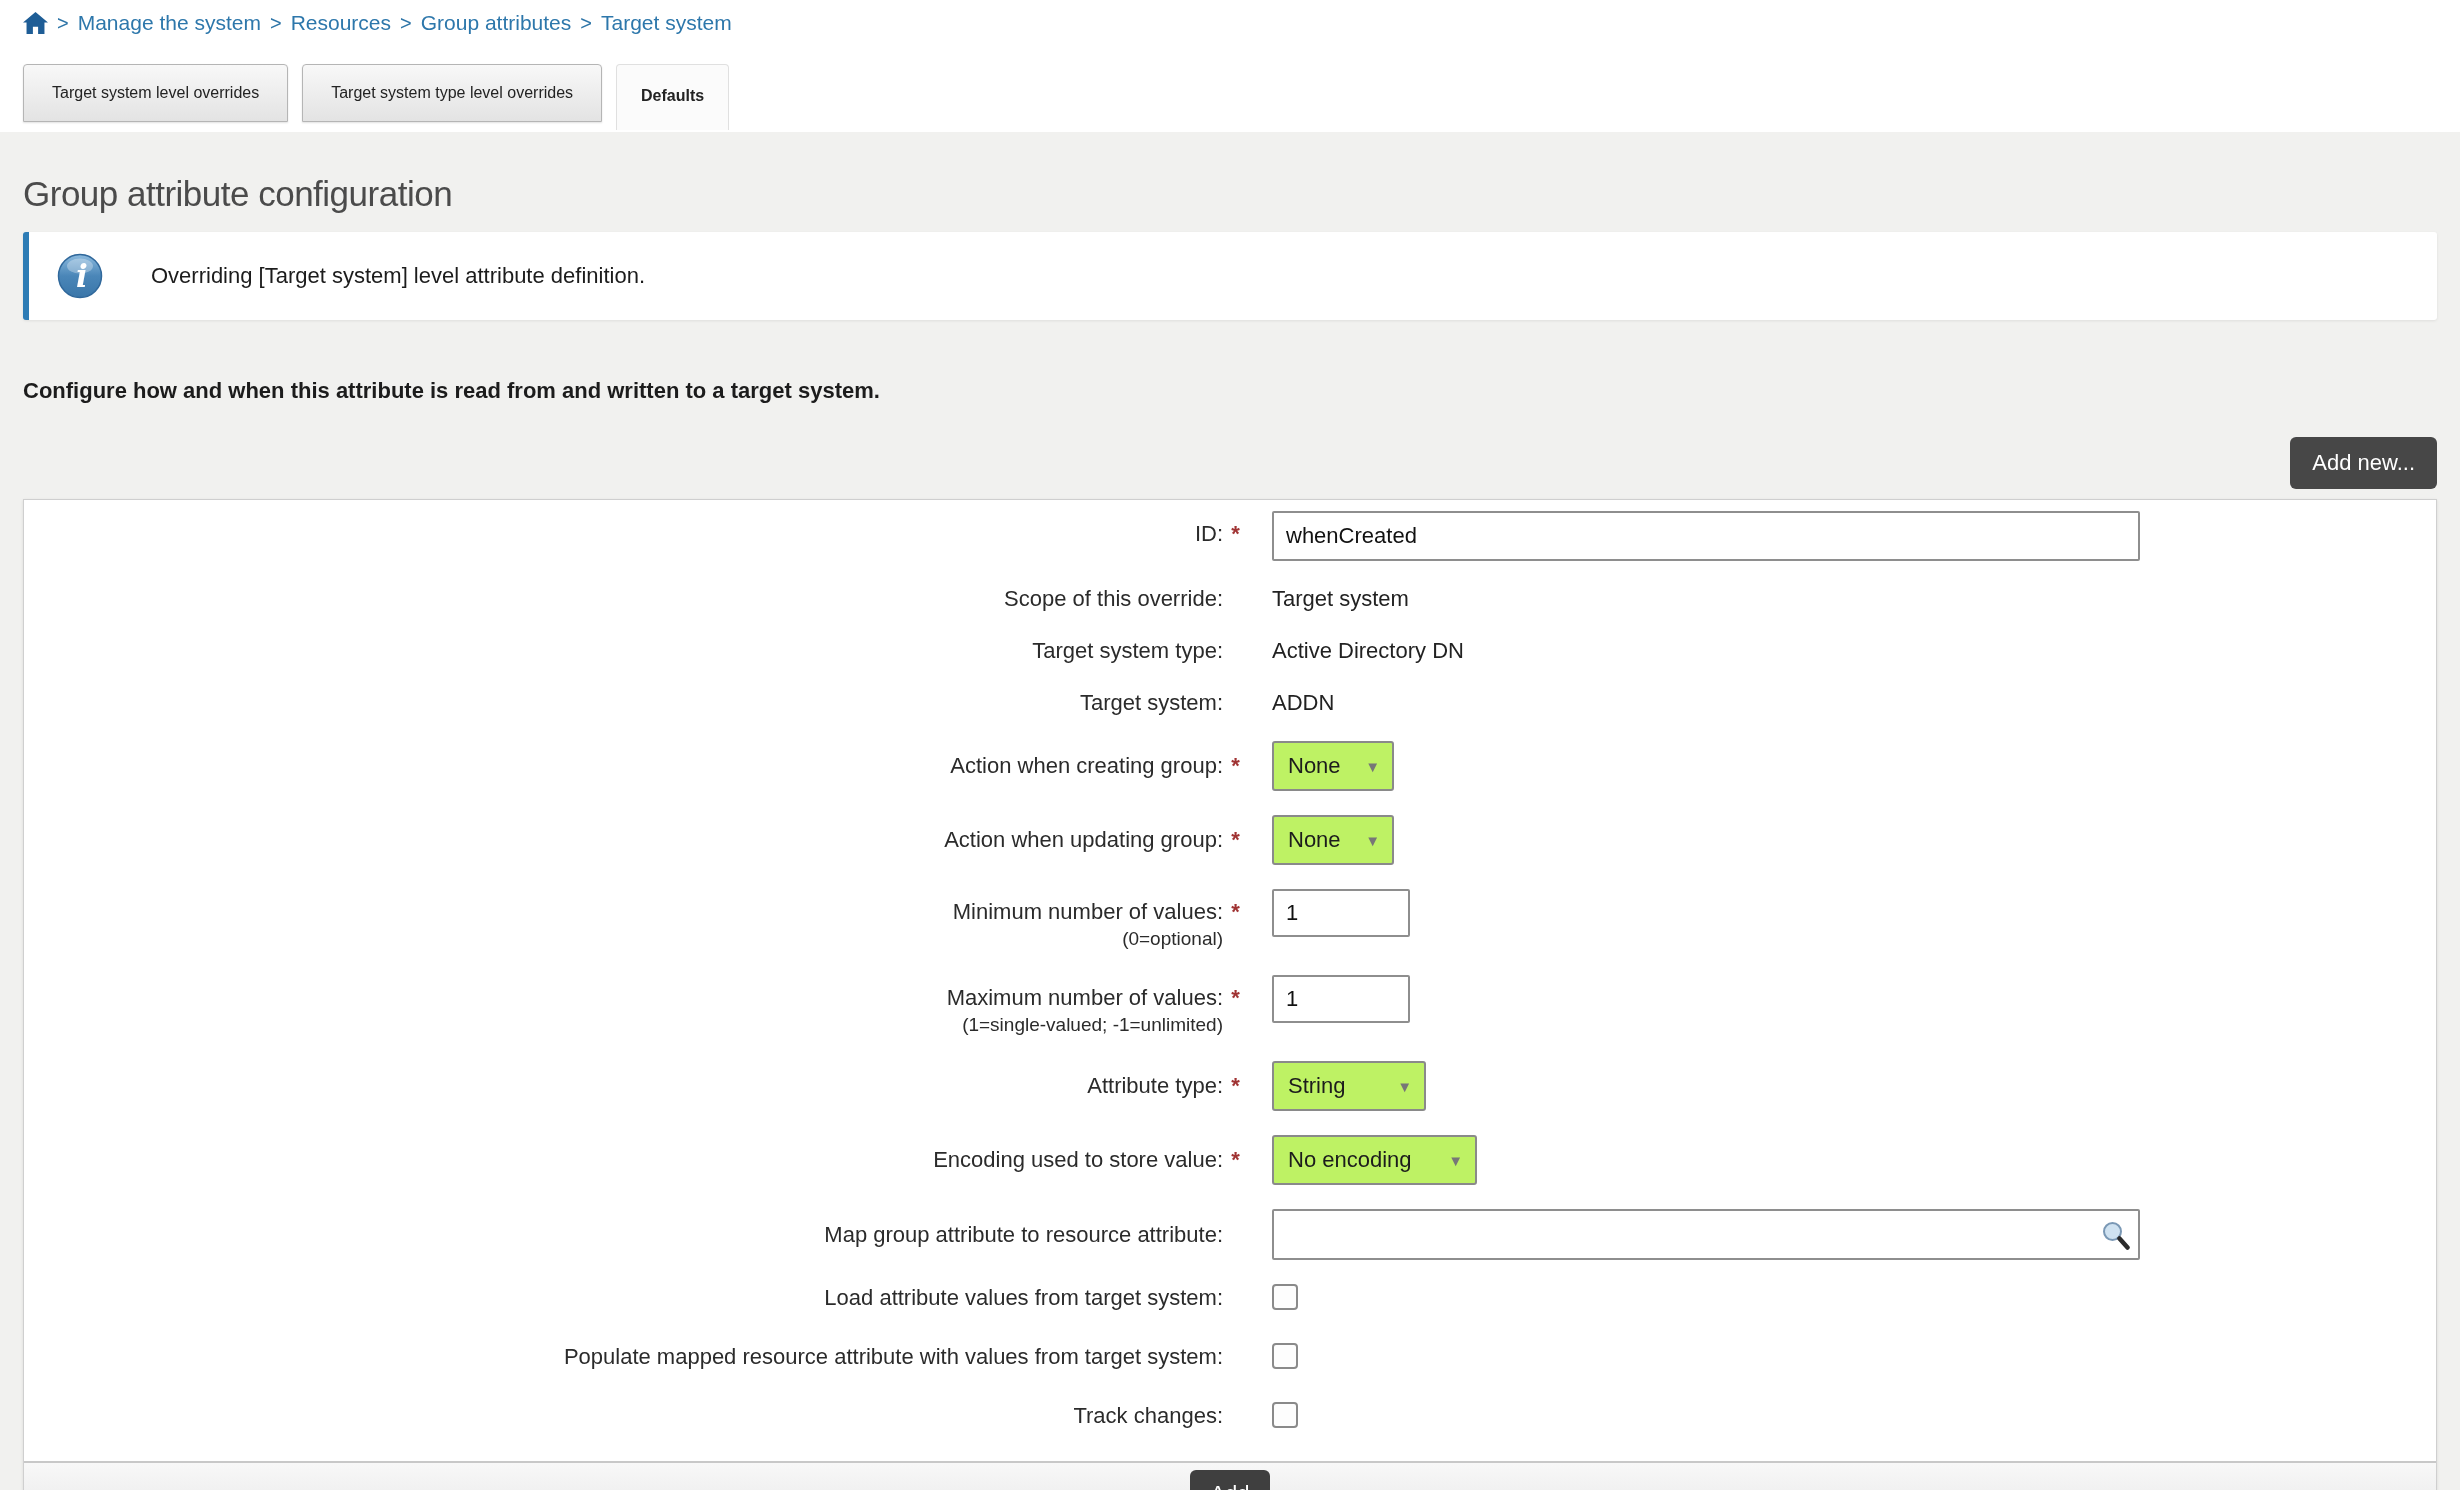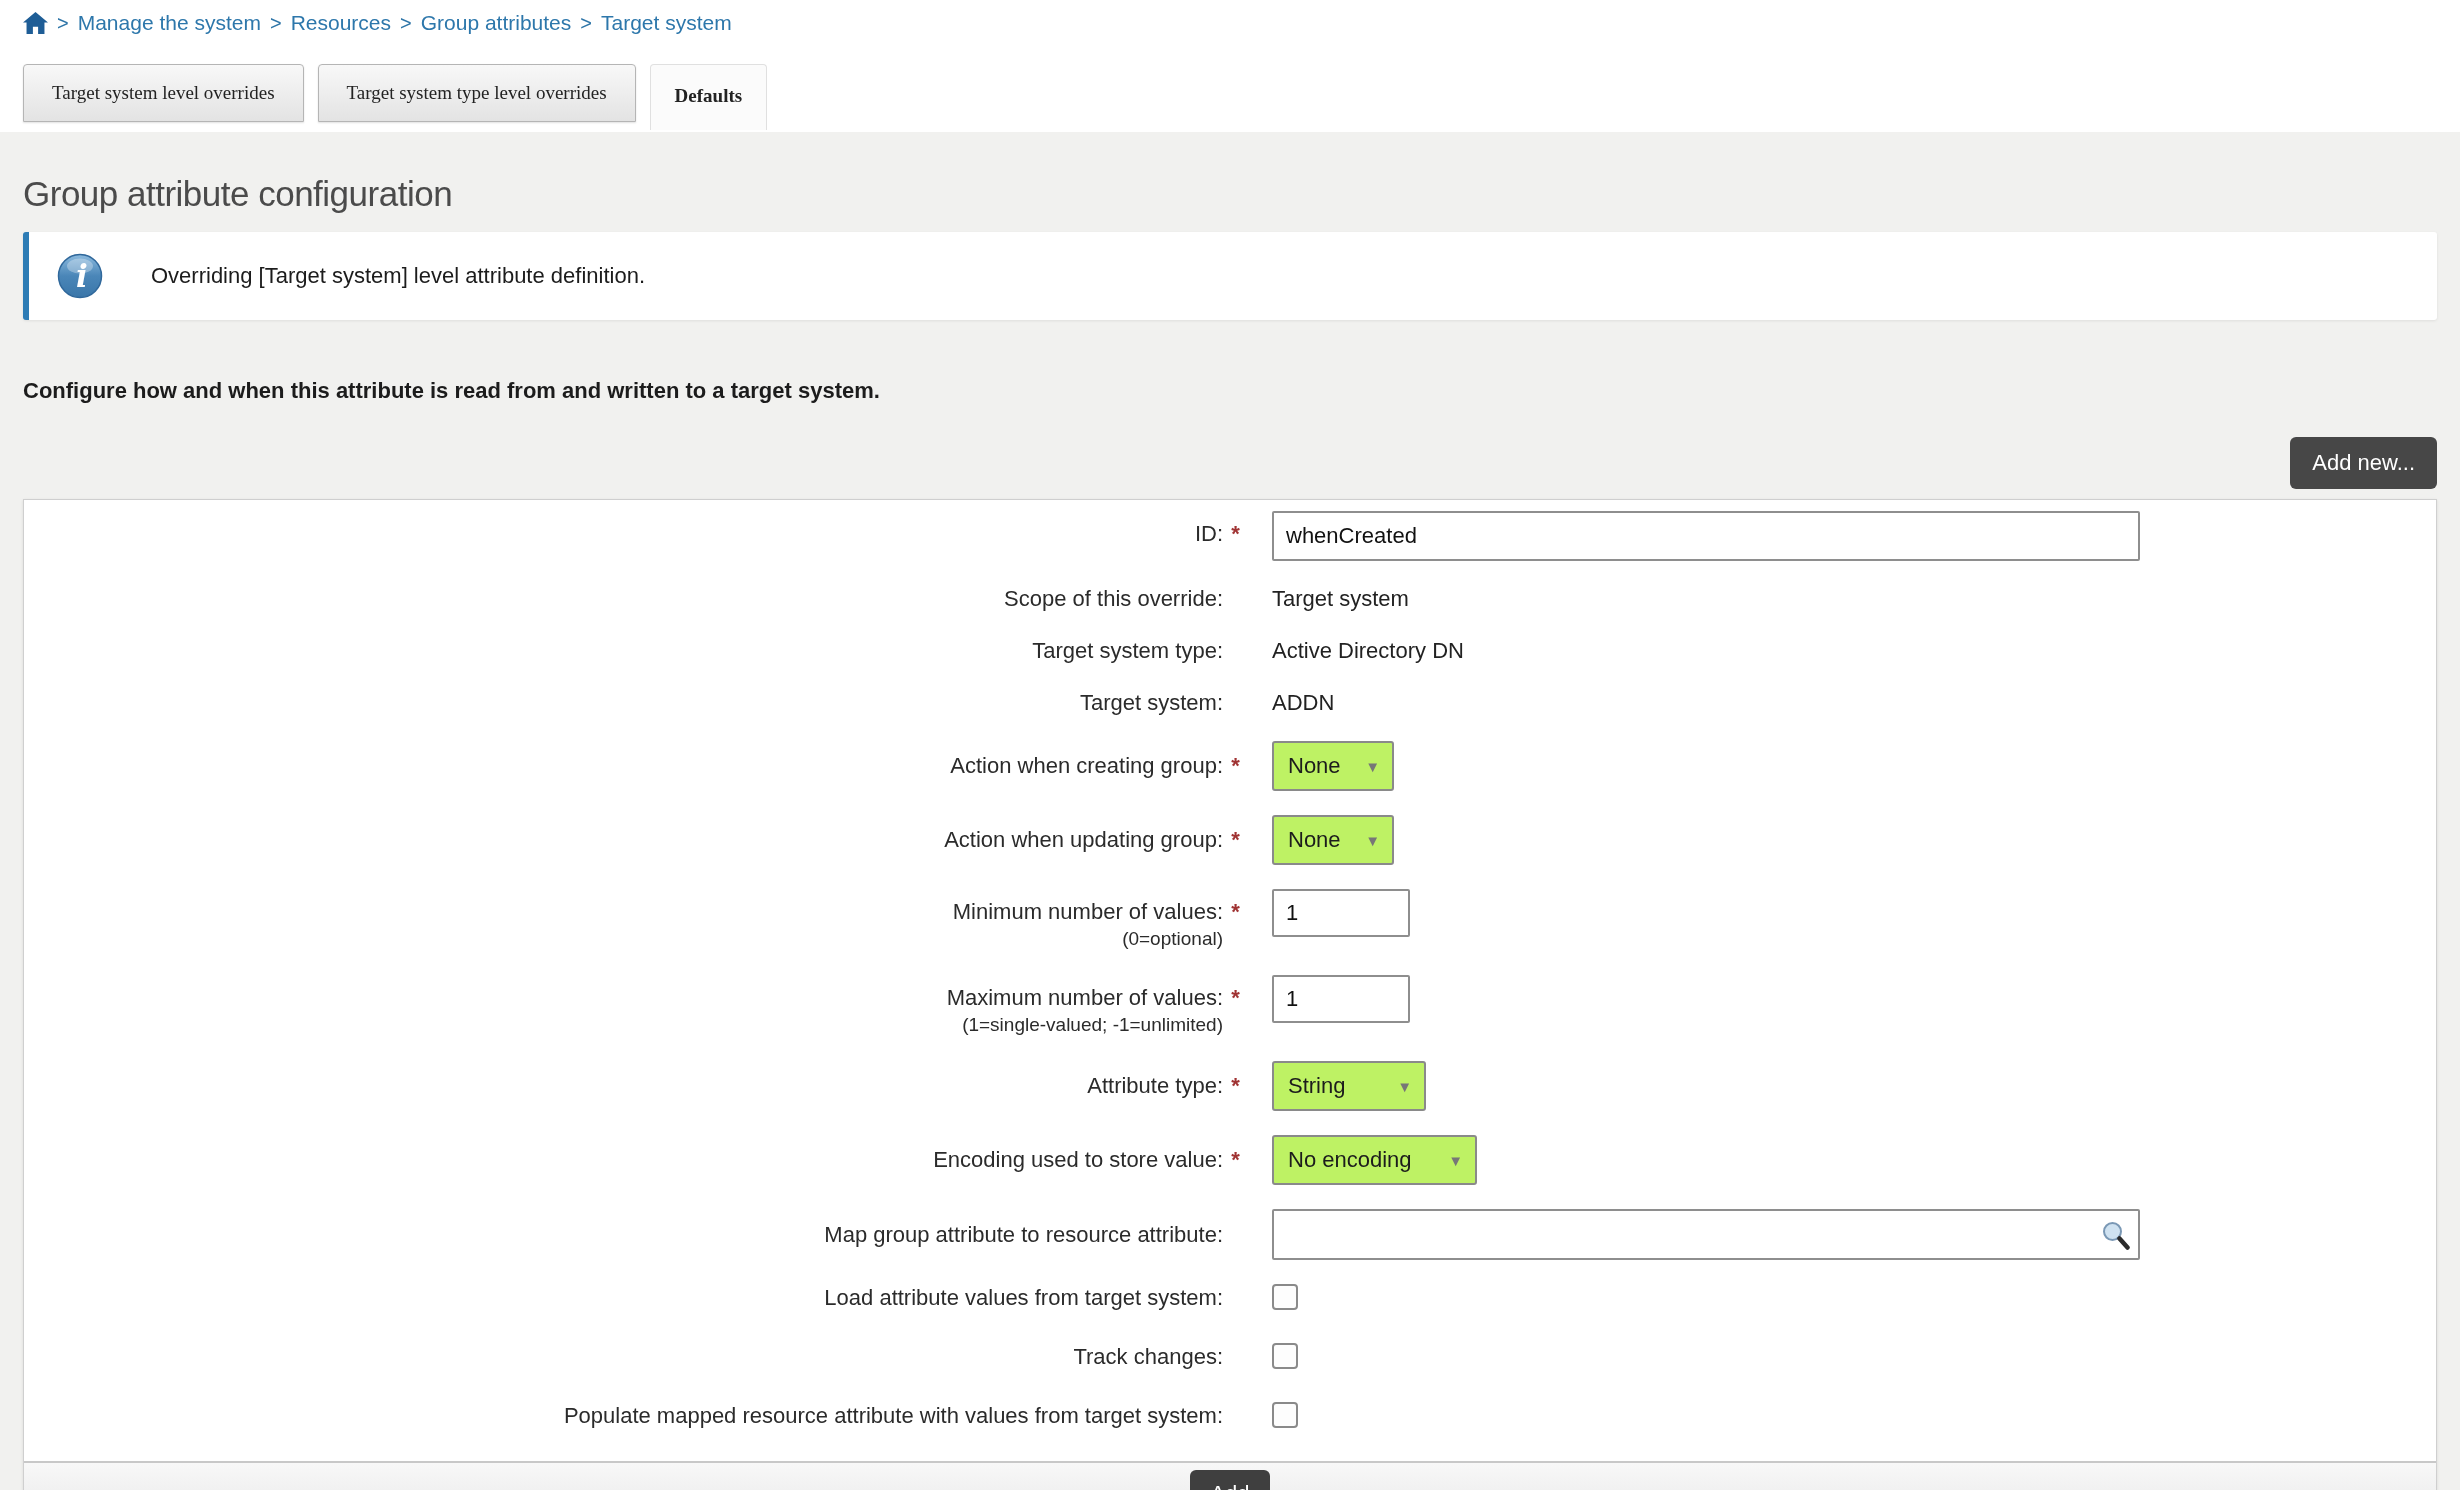--- a/index.html
+++ b/index.html
@@ -19,30 +19,29 @@
     height: 36px;
   }
   .breadcrumb a { color: #2d77ab; text-decoration: none; cursor: pointer; }
   .breadcrumb .sep { color: #2e75a8; font-size: 20px; }
   .home-icon svg { display: block; }
   .tabs-row {
     display: flex; align-items: flex-end;
     padding-left: 23px; height: 96px; background: #ffffff;
   }
   .tab {
-    font-size: 19px; color: #232323;
+    font-size: 16px; color: #232323;
     background: linear-gradient(#f8f8f8, #e3e3e3);
     border: 1px solid #b5b5b5;
     border-radius: 4px 4px 0 0;
     padding: 0 28px;
     height: 58px; line-height: 56px;
     margin-right: 14px; margin-bottom: 10px;
     cursor: pointer; white-space: nowrap;
     box-shadow: 0 1px 2px rgba(0,0,0,0.12);
-    font-family: Liberation Serif, serif;
   }
   .tab.active {
     background: #fbfbfb;
     border: 1px solid #e0e0e0; border-bottom: none;
     font-weight: bold;
     height: 66px; line-height: 62px;
     margin-bottom: 2px; padding: 0 24px;
     box-shadow: none;
   }
   
@@ -340,31 +339,31 @@
           <div class="label-lines"><span class="lbl">Load attribute values from target system:</span></div>
           <span class="req"></span>
         </div>
         <div class="control-cell">
           <span class="checkbox"></span>
         </div>
       </div>
 
       <div class="form-row row-checkbox">
         <div class="label-cell">
+          <div class="label-lines"><span class="lbl">Populate mapped resource attribute with values from target system:</span></div>
+          <span class="req"></span>
+        </div>
+        <div class="control-cell">
+          <span class="checkbox"></span>
+        </div>
+      </div>
+
+      <div class="form-row row-checkbox">
+        <div class="label-cell">
           <div class="label-lines"><span class="lbl">Track changes:</span></div>
-          <span class="req"></span>
-        </div>
-        <div class="control-cell">
-          <span class="checkbox"></span>
-        </div>
-      </div>
-
-      <div class="form-row row-checkbox">
-        <div class="label-cell">
-          <div class="label-lines"><span class="lbl">Populate mapped resource attribute with values from target system:</span></div>
           <span class="req"></span>
         </div>
         <div class="control-cell">
           <span class="checkbox"></span>
         </div>
       </div>
 
     </div>
     <div class="panel-footer">
       <button class="btn-dark btn-add">Add</button>

